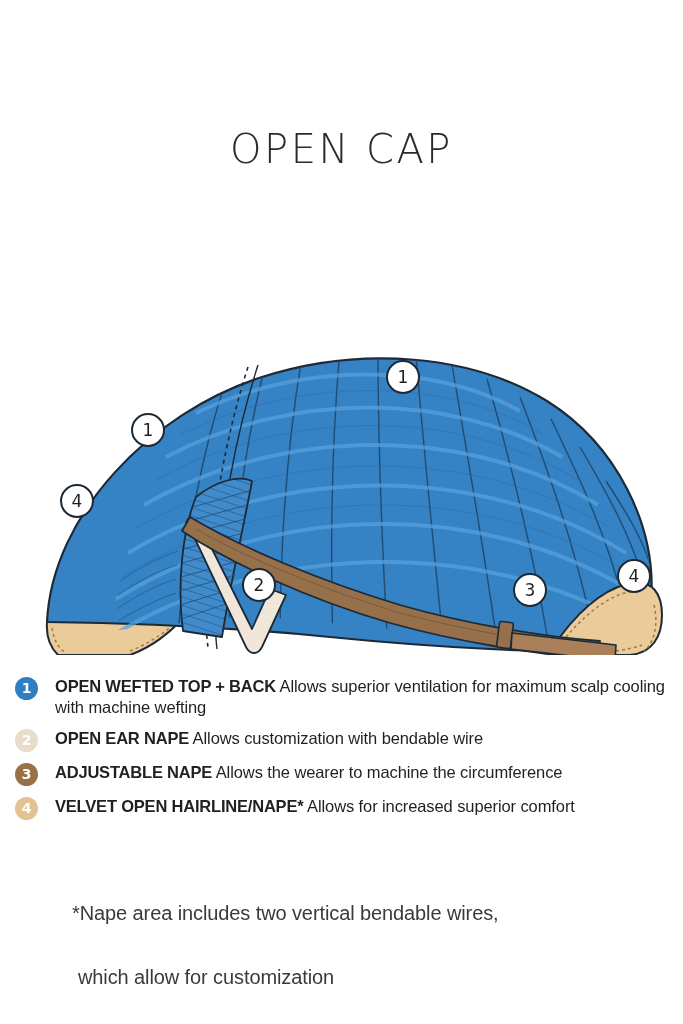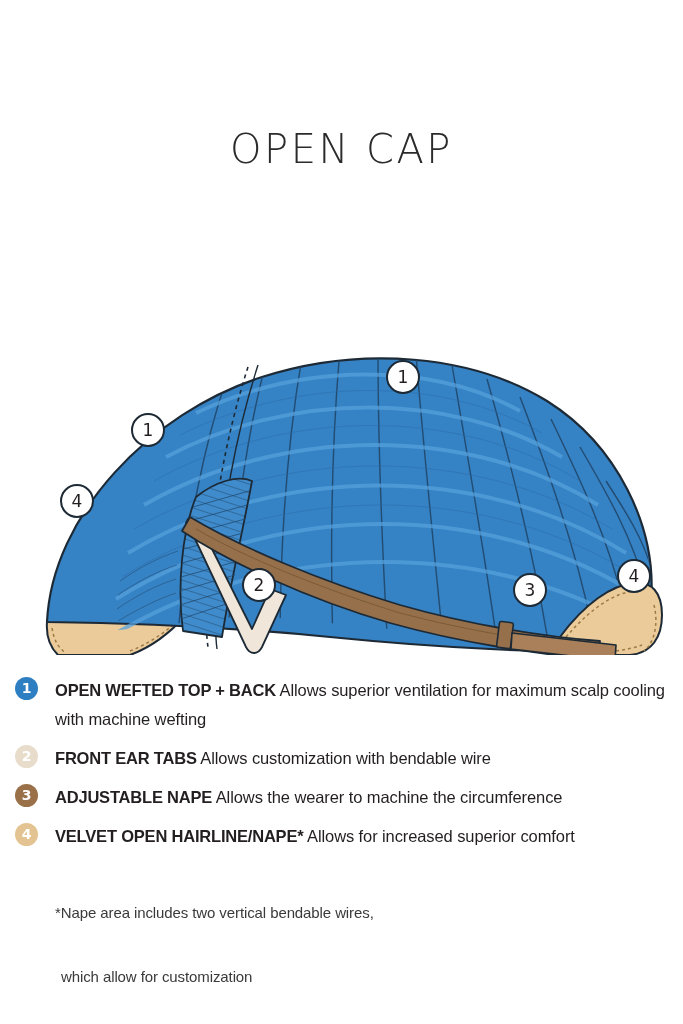--- a/index.html
+++ b/index.html
@@ -73,35 +73,35 @@
     font-size: 14px;
     font-weight: 700;
     line-height: 23px;
     text-align: center;
     margin-top: 1px;
     font-family: "DejaVu Sans", sans-serif;
   }
   .legend-text {
     margin-left: 17px;
     font-size: 16.5px;
-    line-height: 29px;
+    line-height: 21px;
     color: #231f20;
     max-width: 615px;
     letter-spacing: -0.1px;
   }
   .legend-text .lead {
     font-weight: 700;
     letter-spacing: -0.2px;
   }
 
   .footnote {
     position: absolute;
-    left: 55px;
+    left: 72px;
     top: 903px;
-    font-size: 15px;
+    font-size: 20px;
     line-height: 20px;
     color: #3a3a3a;
     letter-spacing: -0.1px;
   }
   .footnote .ln2 { padding-left: 6px; display: block; margin-top: 44px; }
 </style>
 </head>
 <body>
 
 <div class="page">
@@ -258,21 +258,21 @@
       <div class="badge" style="background:#2e7fc2;">1</div>
       <div class="legend-text">
         <span class="lead">OPEN WEFTED TOP + BACK</span>
         <span>Allows superior ventilation for maximum scalp cooling with machine wefting</span>
       </div>
     </div>
 
     <div class="legend-row">
       <div class="badge" style="background:#e8dccb;">2</div>
       <div class="legend-text">
-        <span class="lead">FRONT EAR TABS</span>
+        <span class="lead">OPEN EAR NAPE</span>
         <span>Allows customization with bendable wire</span>
       </div>
     </div>
 
     <div class="legend-row">
       <div class="badge" style="background:#9a7049;">3</div>
       <div class="legend-text">
         <span class="lead">ADJUSTABLE NAPE</span>
         <span>Allows the wearer to machine the circumference</span>
       </div>

